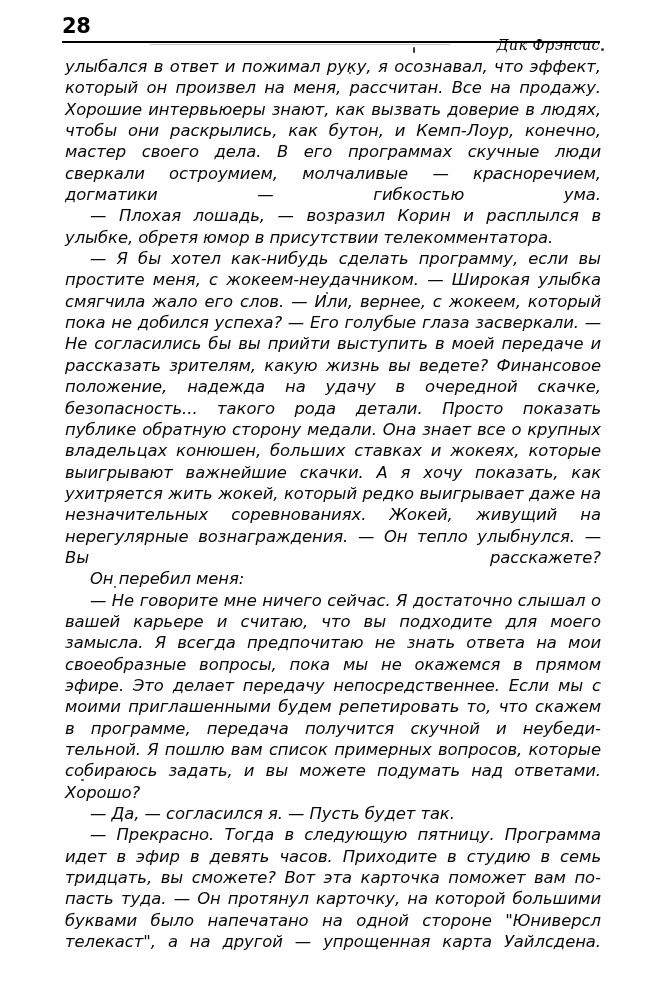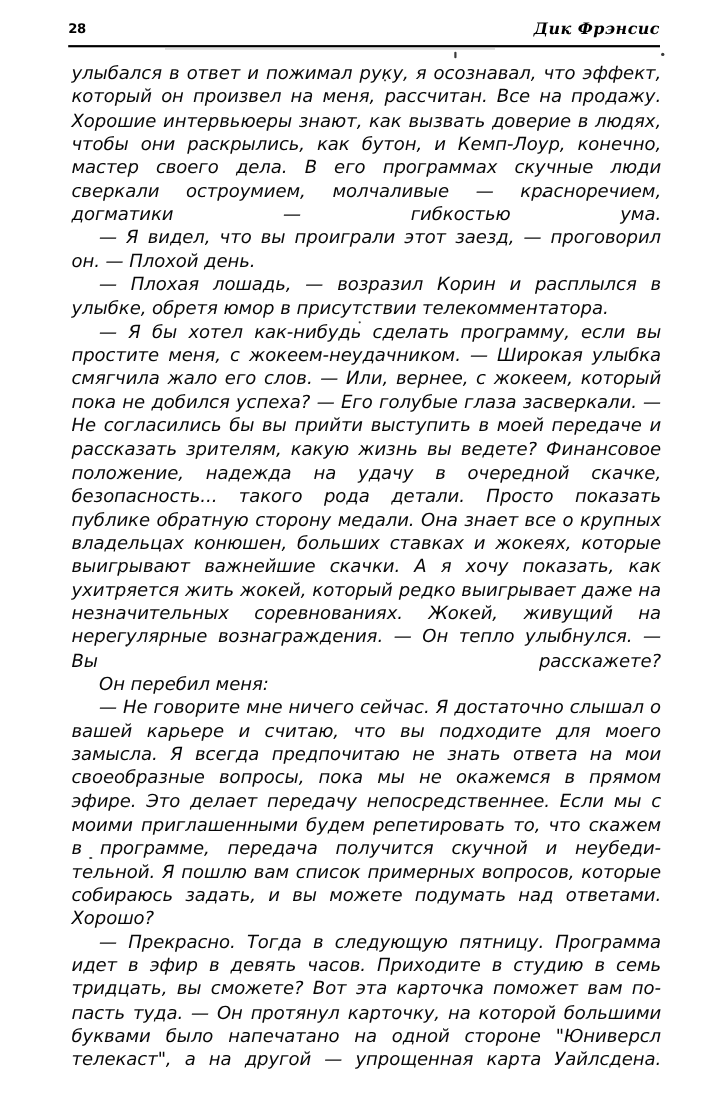--- a/index.html
+++ b/index.html
@@ -23,31 +23,31 @@
     top: 16px;
     width: 538px;
     height: 26px;
   }
   .folio {
     position: absolute;
     left: 0;
     top: 0;
     font-family: "DejaVu Sans", sans-serif;
     font-weight: bold;
-    font-size: 12px;
+    font-size: 21px;
     letter-spacing: -0.3px;
     color: #000000;
     line-height: 20px;
   }
   .head-title {
     position: absolute;
     right: 0;
-    top: 2px;
+    top: 20px;
     font-family: "DejaVu Serif", serif;
-    font-weight: bold;
+    font-weight: normal;
     font-style: italic;
     font-size: 14.5px;
     letter-spacing: 0.4px;
     color: #000000;
     line-height: 18px;
     white-space: nowrap;
   }
   .head-rule {
     position: absolute;
     left: 62px;
@@ -116,22 +116,22 @@
   <span class="speck" style="left:413px; top:47px; width:2px; height:6px; border-radius:1px;"></span>
   <span class="speck" style="left:601px; top:48px; width:3px; height:3px;"></span>
   <span class="speck" style="left:349px; top:72px; width:2px; height:2px;"></span>
   <span class="speck" style="left:493px; top:176px; width:3px; height:3px;"></span>
   <span class="speck" style="left:326px; top:292px; width:2px; height:2px;"></span>
   <span class="speck" style="left:114px; top:586px; width:2px; height:2px;"></span>
   <span class="speck" style="left:81px; top:779px; width:3px; height:2px;"></span>
 
   <div class="body-text">
     <p class="fulljust">улыбался в ответ и пожимал руку, я осознавал, что эф­фект, который он произвел на меня, рассчитан. Все на продажу. Хорошие интервьюеры знают, как вызвать дове­рие в людях, чтобы они раскрылись, как бутон, и Кемп-Лоур, конечно, мастер своего дела. В его программах скучные люди сверкали остроумием, молчаливые — крас­норечием, догматики — гибкостью ума.</p>
-    <p class="indent">— Я видел, что вы проиграли этот заезд, — прогово­рил он. — Плохой день.</p>
     <p class="indent">— Плохая лошадь, — возразил Корин и расплылся в улыбке, обретя юмор в присутствии телекомментатора.</p>
     <p class="indent fulljust">— Я бы хотел как-нибудь сделать программу, если вы простите меня, с жокеем-неудачником. — Широкая улыб­ка смягчила жало его слов. — Или, вернее, с жокеем, ко­торый пока не добился успеха? — Его голубые глаза зас­веркали. — Не согласились бы вы прийти выступить в моей передаче и рассказать зрителям, какую жизнь вы ве­дете? Финансовое положение, надежда на удачу в очеред­ной скачке, безопасность... такого рода детали. Просто показать публике обратную сторону медали. Она знает все о крупных владельцах конюшен, больших ставках и жокеях, которые выигрывают важнейшие скачки. А я хочу показать, как ухитряется жить жокей, который редко выи­грывает даже на незначительных соревнованиях. Жокей, живущий на нерегулярные вознаграждения. — Он тепло улыбнулся. — Вы расскажете?</p>
     <p class="indent">Он перебил меня:</p>
     <p class="indent fulljust">— Не говорите мне ничего сейчас. Я достаточно слы­шал о вашей карьере и считаю, что вы подходите для мое­го замысла. Я всегда предпочитаю не знать ответа на мои своеобразные вопросы, пока мы не окажемся в прямом эфире. Это делает передачу непосредственнее. Если мы с моими приглашенными будем репетировать то, что ска­жем в программе, передача получится скучной и неубеди­тельной. Я пошлю вам список примерных вопросов, кото­рые собираюсь задать, и вы можете подумать над ответа­ми. Хорошо?</p>
+    <p class="indent">— Да, — согласился я. — Пусть будет так.</p>
     <p class="indent fulljust">— Прекрасно. Тогда в следующую пятницу. Програм­ма идет в эфир в девять часов. Приходите в студию в семь тридцать, вы сможете? Вот эта карточка поможет вам по­пасть туда. — Он протянул карточку, на которой больши­ми буквами было напечатано на одной стороне "Юни­версл телекаст", а на другой — упрощенная карта Уайлс­дена.</p>
 
   </div>
 
 </div>
 
 </body></html>

